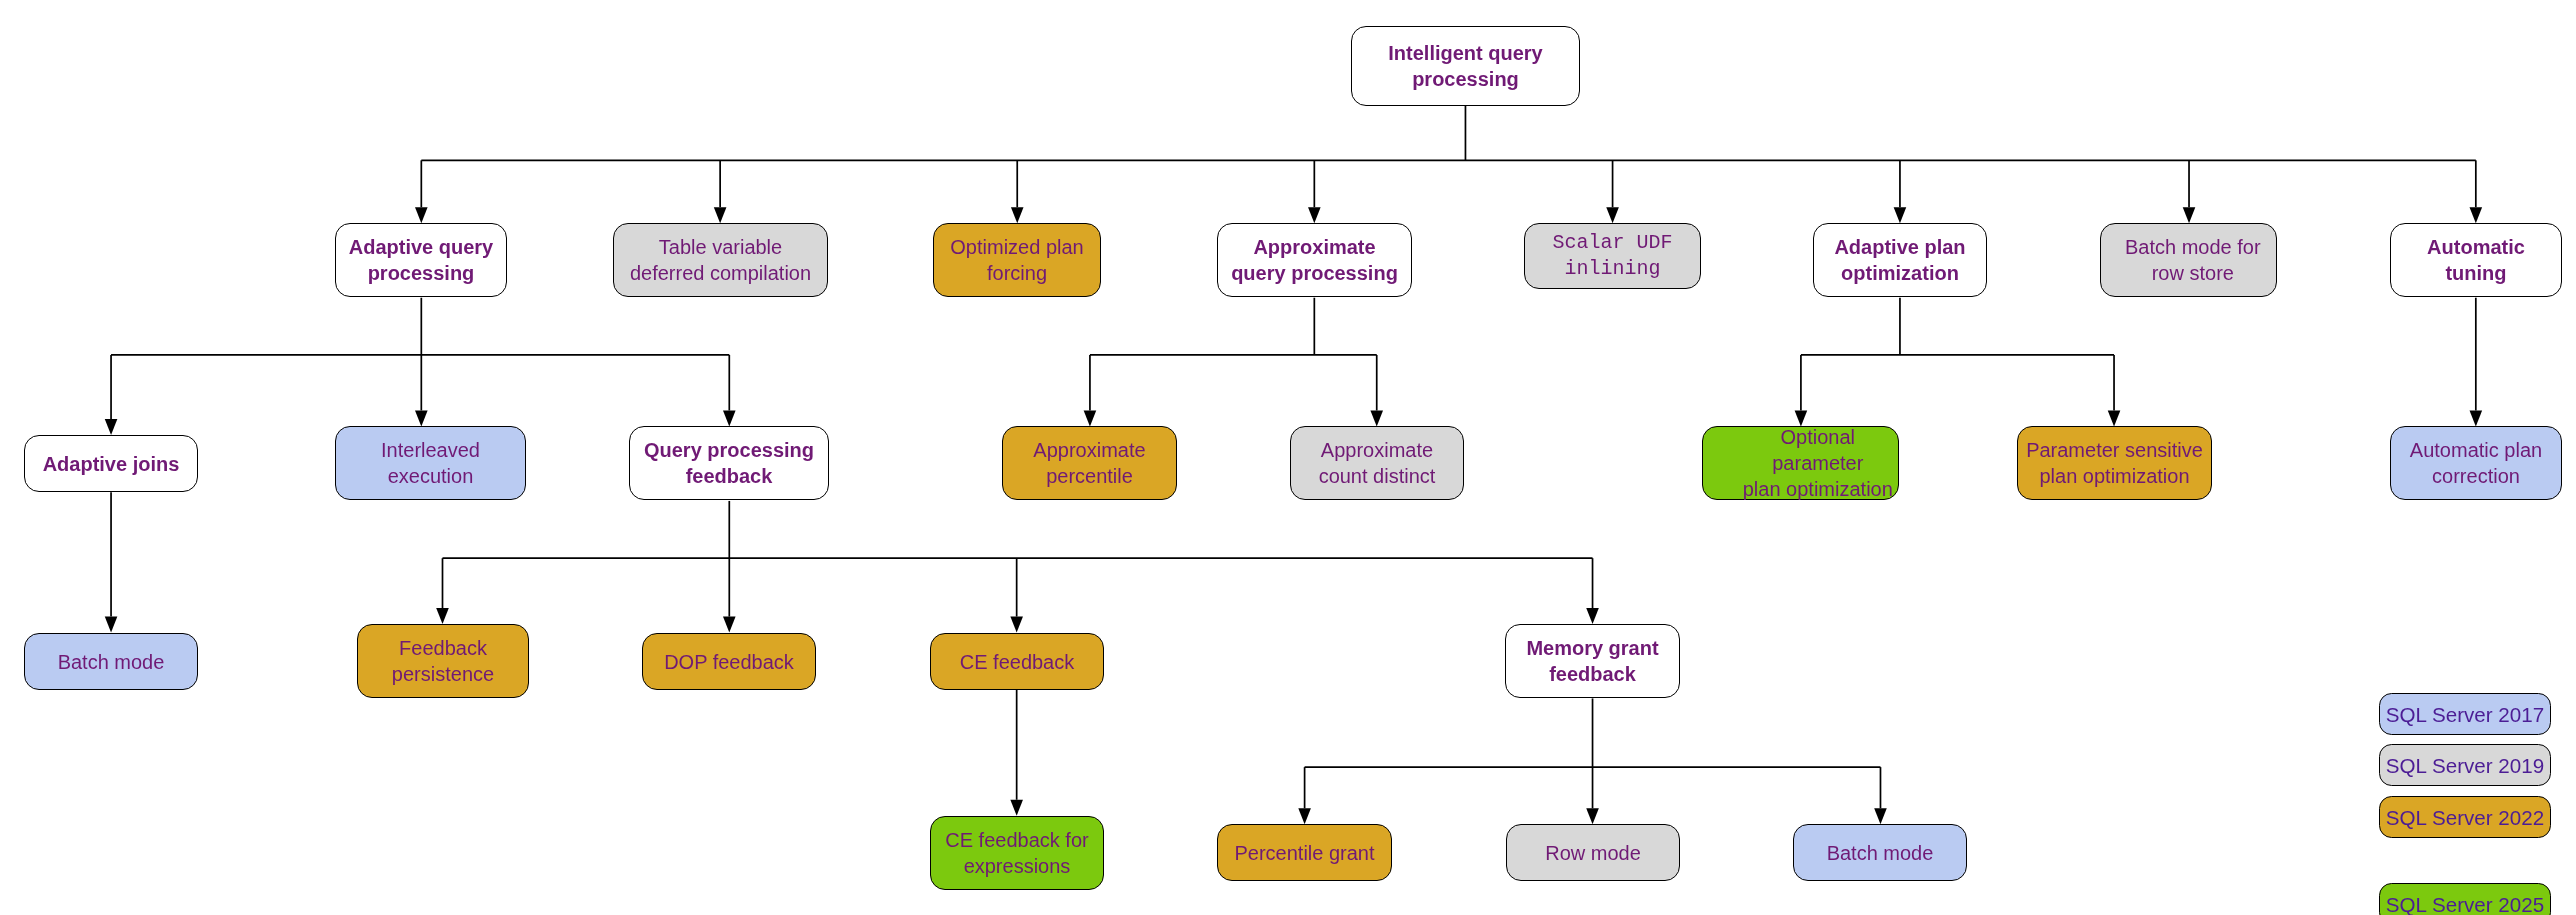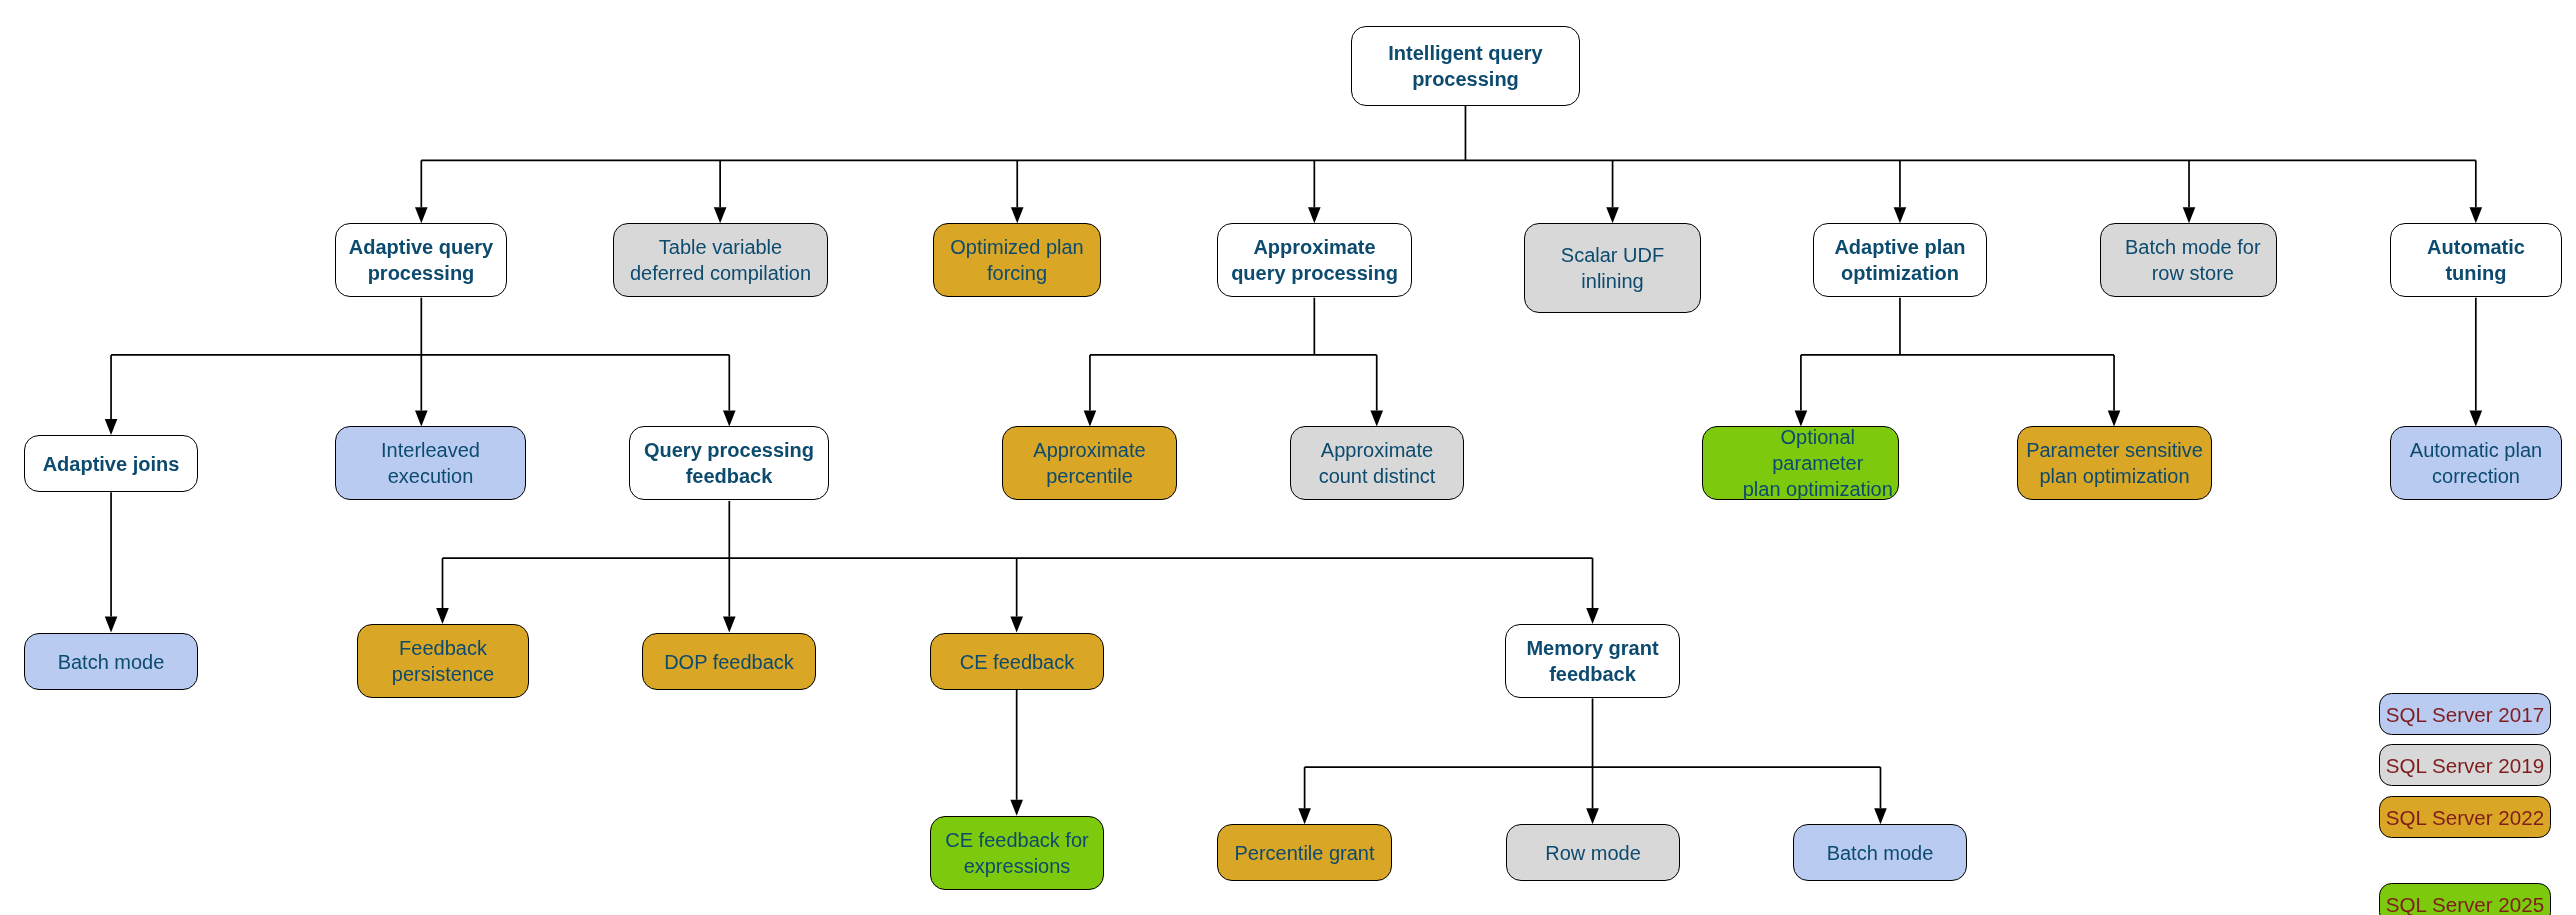--- a/index.html
+++ b/index.html
@@ -26,40 +26,40 @@
     position: absolute;
     box-sizing: border-box;
     display: flex;
     align-items: center;
     justify-content: center;
     text-align: center;
     white-space: pre-line;
     border: 1.7px solid #000000;
     border-radius: 15px;
     background: #ffffff;
-    color: #0c4a6e;
+    color: #701a75;
     font-size: 20px;
     line-height: 26px;
     padding: 0 3.4px;
   }
   .node.bold { font-weight: 700; }
   .node.normal { font-weight: 400; }
   .legend-pill {
     position: absolute;
     box-sizing: border-box;
     display: flex;
     align-items: center;
     justify-content: center;
     text-align: center;
     border: 1.7px solid #000000;
     border-radius: 12.6px;
     font-size: 20.6px;
     line-height: 23px;
     font-weight: 400;
-    color: #7f1d1d;
+    color: #4c1d95;
   }
 </style>
 </head>
 <body>
 
 <div id="canvas">
 
   <svg id="edges" viewBox="0 0 4500 1600" xmlns="http://www.w3.org/2000/svg">
     <g stroke="#000000" stroke-width="3" fill="none">
       <path d="M2560 185 V280"></path>
@@ -133,21 +133,21 @@
 processing</div>
 
   <div class="node bold" style="left: 335px; top: 223px; width: 172px; height: 74px; background: rgb(255, 255, 255);">Adaptive query
 processing</div>
   <div class="node normal" style="left: 613px; top: 223px; width: 215px; height: 74px; background: rgb(216, 216, 216);">Table variable
 deferred compilation</div>
   <div class="node normal" style="left: 933px; top: 223px; width: 168px; height: 74px; background: rgb(218, 166, 37);">Optimized plan
 forcing</div>
   <div class="node bold" style="left: 1217px; top: 223px; width: 195px; height: 74px; background: rgb(255, 255, 255);">Approximate
 query processing</div>
-  <div class="node normal" style="left: 1524px; top: 223px; width: 177px; height: 90px; background: rgb(216, 216, 216);">Scalar UDF
+  <div class="node normal" style="left: 1524px; top: 223px; width: 177px; height: 66px; background: rgb(216, 216, 216); font-family: Liberation Mono, monospace;">Scalar UDF
 inlining</div>
   <div class="node bold" style="left: 1813px; top: 223px; width: 174px; height: 74px; background: rgb(255, 255, 255);">Adaptive plan
 optimization</div>
   <div class="node normal" style="left: 2100px; top: 223px; width: 177px; height: 74px; background: rgb(216, 216, 216); padding-left: 12px;">Batch mode for
 row store</div>
   <div class="node bold" style="left: 2390px; top: 223px; width: 172px; height: 74px; background: rgb(255, 255, 255);">Automatic
 tuning</div>
 
   <div class="node bold" style="left: 24px; top: 435px; width: 174px; height: 57px; background: rgb(255, 255, 255);">Adaptive joins</div>
   <div class="node normal" style="left: 335px; top: 426px; width: 191px; height: 74px; background: rgb(186, 203, 242);">Interleaved

